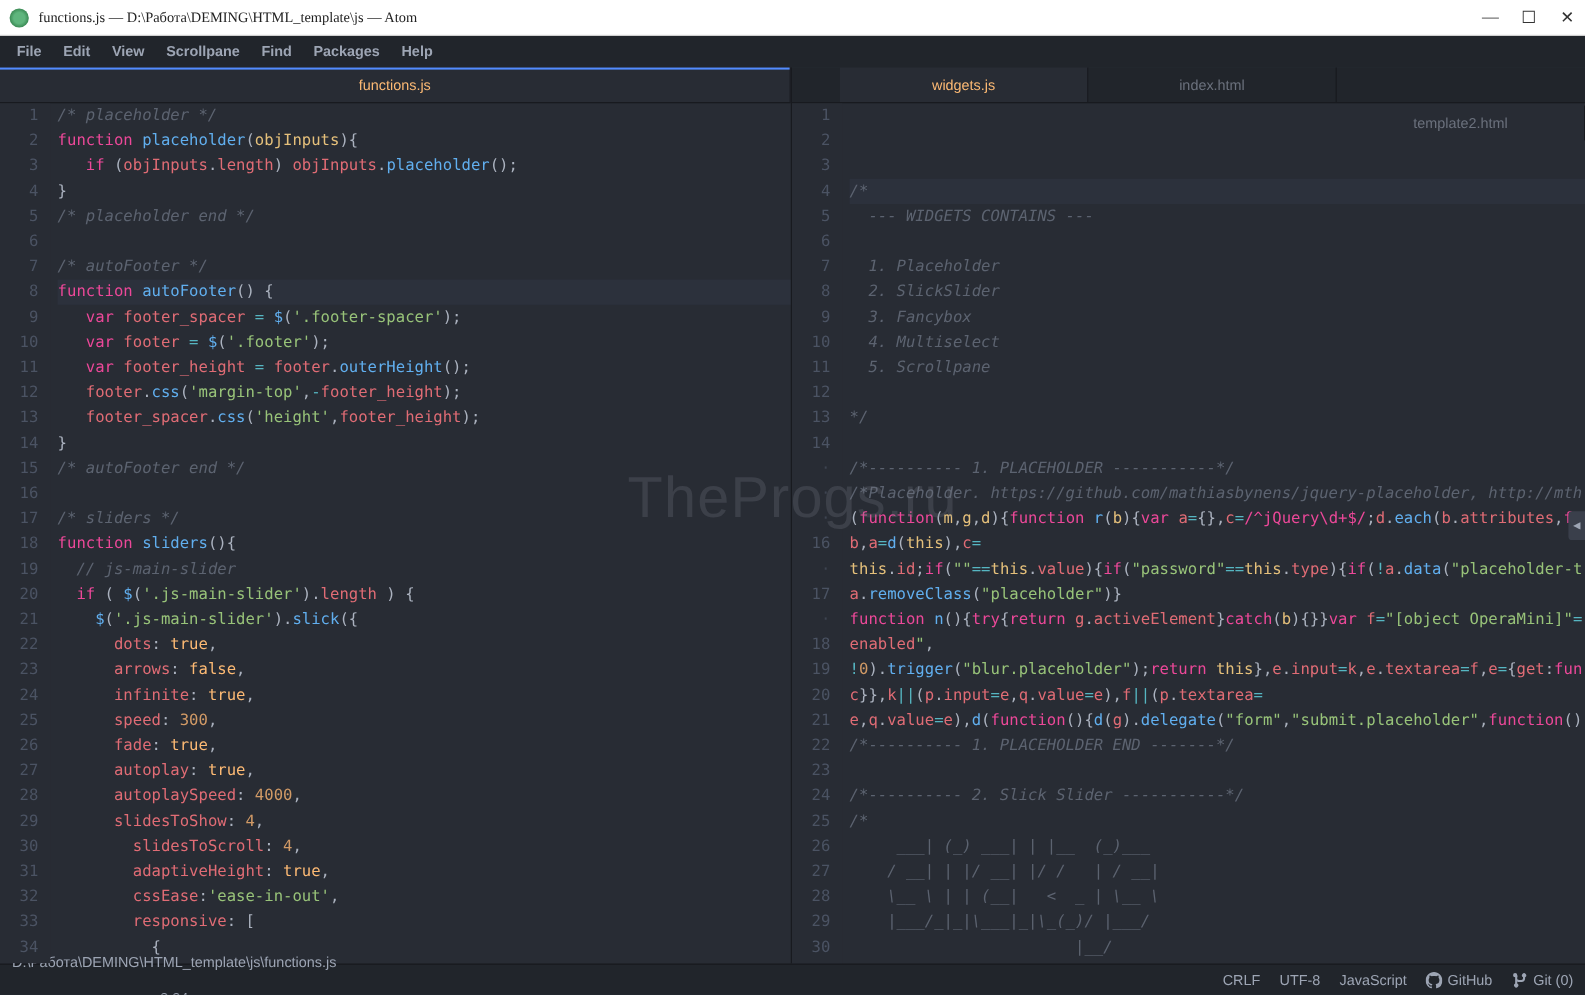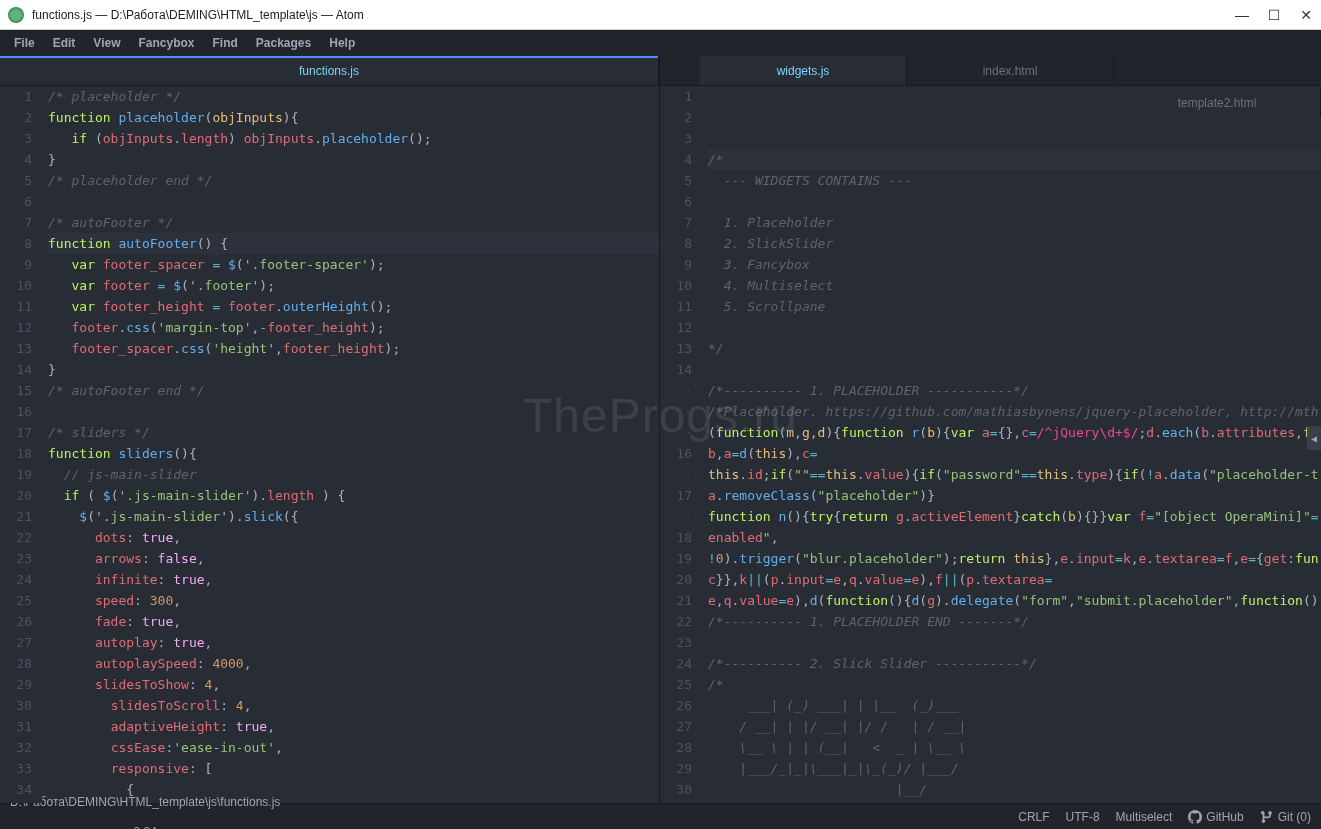--- a/index.html
+++ b/index.html
@@ -10,20 +10,21 @@
   color:#abb2bf;
   width:1321px; height:829px;
   overflow:hidden;
   display:flex; flex-direction:column;
 }
 
 .titlebar {
   height:30px; background:#ffffff; color:#000;
   display:flex; align-items:center; padding:0 8px;
   border-bottom:1px solid #d0d0d0;
+  font-family:Liberation Serif, serif;
 }
 .titlebar .atom-icon {
   width:16px; height:16px; border-radius:50%;
   background:radial-gradient(circle at 50% 50%, #5fb57d 40%, #3a8a54 70%);
   margin-right:8px;
 }
 .titlebar .title-text { flex:1; font-size:12px; color:#222; }
 .win-controls { display:flex; gap:18px; margin-left:auto; }
 .win-btn { width:14px; height:14px; display:flex; align-items:center; justify-content:center; color:#333; font-size:14px;}
 
@@ -39,21 +40,21 @@
   border-bottom:1px solid #181a1f;
 }
 .tab {
   display:flex; align-items:center; justify-content:center;
   padding:0 20px; min-width:120px; height:100%;
   border-right:1px solid #181a1f;
   color:#6b717d; font-size:12px;
   position:relative;
 }
 .tab.active {
-  background:#282c34; color:#7dd3fc;
+  background:#282c34; color:#fdba74;
 }
 .tab.active.mod-left::before {
   content:""; position:absolute; top:0; left:0; right:0; height:2px; background:#528bff;
 }
 
 .panes { flex:1; display:flex; overflow:hidden; }
 .pane { flex:1; display:flex; flex-direction:column; overflow:hidden; position:relative;}
 .pane-left { border-right:1px solid #181a1f; width:660px; flex:0 0 660px;}
 .pane-right { flex:1;}
 .editor {
@@ -65,26 +66,26 @@
   width:42px; text-align:right; padding-right:10px;
   color:#4b5363; user-select:none;
   background:#282c34;
 }
 .gutter .ln { height:21px; }
 .code { flex:1; overflow:hidden; white-space:pre; color:#abb2bf; padding-left:6px; position:relative;}
 .code .line { height:21px; }
 .hl-line { background:#2c313c; }
 
 .c-comment { color:#5c6370; font-style:italic; }
-.c-keyword { color:#bef264; }
+.c-keyword { color:#ec4899; }
 .c-func { color:#61afef; }
 .c-param { color:#e5c07b; }
 .c-number { color:#d19a66; }
 .c-string { color:#98c379; }
-.c-const { color:#f0abfc; }
+.c-const { color:#fdba74; }
 .c-builtin { color:#e06c75; }
 .c-op { color:#56b6c2; }
 .c-prop { color:#e06c75; }
 .c-this { color:#e5c07b; }
 .c-regex { color:#ec4899;}
 
 .watermark {
   position:absolute; top:50%; left:50%; transform:translate(-50%,-50%);
   color:rgba(120,125,135,0.25); font-size:48px; font-weight:400;
   letter-spacing:1px; pointer-events:none; font-family:Arial,sans-serif;
@@ -117,21 +118,21 @@
     <div class="win-btn">—</div>
     <div class="win-btn">☐</div>
     <div class="win-btn">✕</div>
   </div>
 </div>
 
 <div class="menubar" id="menubar">
     <div class="menu-item">File</div>
     <div class="menu-item">Edit</div>
     <div class="menu-item">View</div>
-    <div class="menu-item">Fancybox</div>
+    <div class="menu-item">Scrollpane</div>
     <div class="menu-item">Find</div>
     <div class="menu-item">Packages</div>
     <div class="menu-item">Help</div>
   </div>
 
 <div class="panes">
 
   <div class="pane pane-left">
     <div class="pane-tabs" id="tabs-left" style="width: 100%;">
         <div class="tab active mod-left" style="flex: 1 1 0%;">functions.js</div>
@@ -229,21 +230,21 @@
 </div>
 
 <div class="statusbar">
   <div class="sb-left">
     <span>D:\Работа\DEMING\HTML_template\js\functions.js</span>
     <span>8:24</span>
   </div>
   <div class="sb-right">
     <span>CRLF</span>
     <span>UTF-8</span>
-    <span>Multiselect</span>
+    <span>JavaScript</span>
     <span class="gh-icon">
       <svg viewBox="0 0 16 16">
           <path d="M8 0C3.58 0 0 3.58 0 8c0 3.54 2.29 6.53 5.47 7.59.4.07.55-.17.55-.38 0-.19-.01-.82-.01-1.49-2.01.37-2.53-.49-2.69-.94-.09-.23-.48-.94-.82-1.13-.28-.15-.68-.52-.01-.53.63-.01 1.08.58 1.23.82.72 1.21 1.87.87 2.33.66.07-.52.28-.87.51-1.07-1.78-.2-3.64-.89-3.64-3.95 0-.87.31-1.59.82-2.15-.08-.2-.36-1.02.08-2.12 0 0 .67-.21 2.2.82.64-.18 1.32-.27 2-.27.68 0 1.36.09 2 .27 1.53-1.04 2.2-.82 2.2-.82.44 1.1.16 1.92.08 2.12.51.56.82 1.27.82 2.15 0 3.07-1.87 3.75-3.65 3.95.29.25.54.73.54 1.48 0 1.07-.01 1.93-.01 2.2 0 .21.15.46.55.38A8.013 8.013 0 0016 8c0-4.42-3.58-8-8-8z"></path>
         </svg>
       <span>GitHub</span>
     </span>
     <span class="git-icon">
       <svg viewBox="0 0 16 16">
           <path d="M5 3a2 2 0 1 0-2 2v6a2 2 0 1 0 2 0V9c.6.3 1.3.5 2 .5h2A3.5 3.5 0 0 0 12.5 6V5a2 2 0 1 0-2 0v1A1.5 1.5 0 0 1 9 7.5H7c-.7 0-1.4-.2-2-.5V5a2 2 0 0 0 0-2z"></path>
         </svg>

